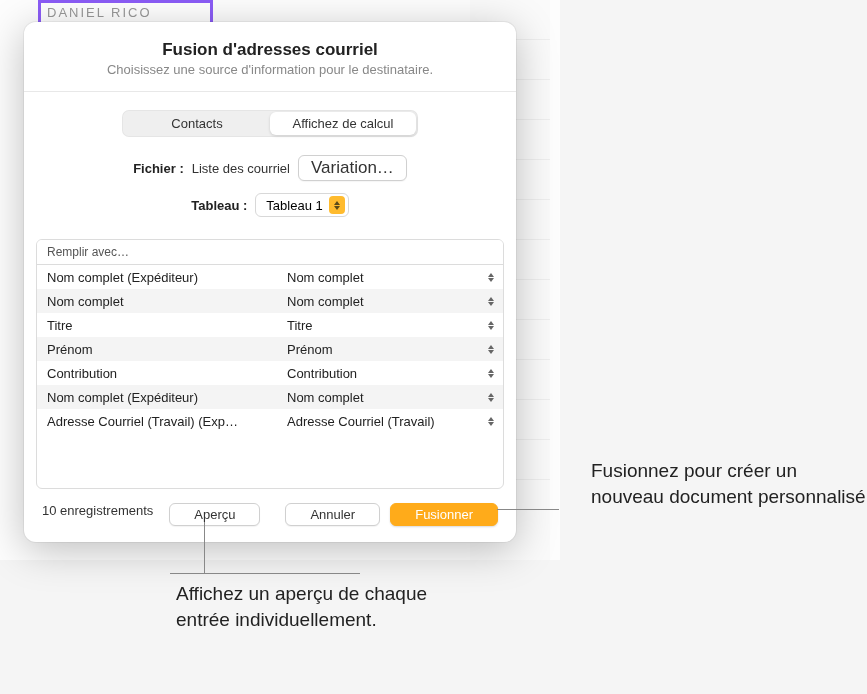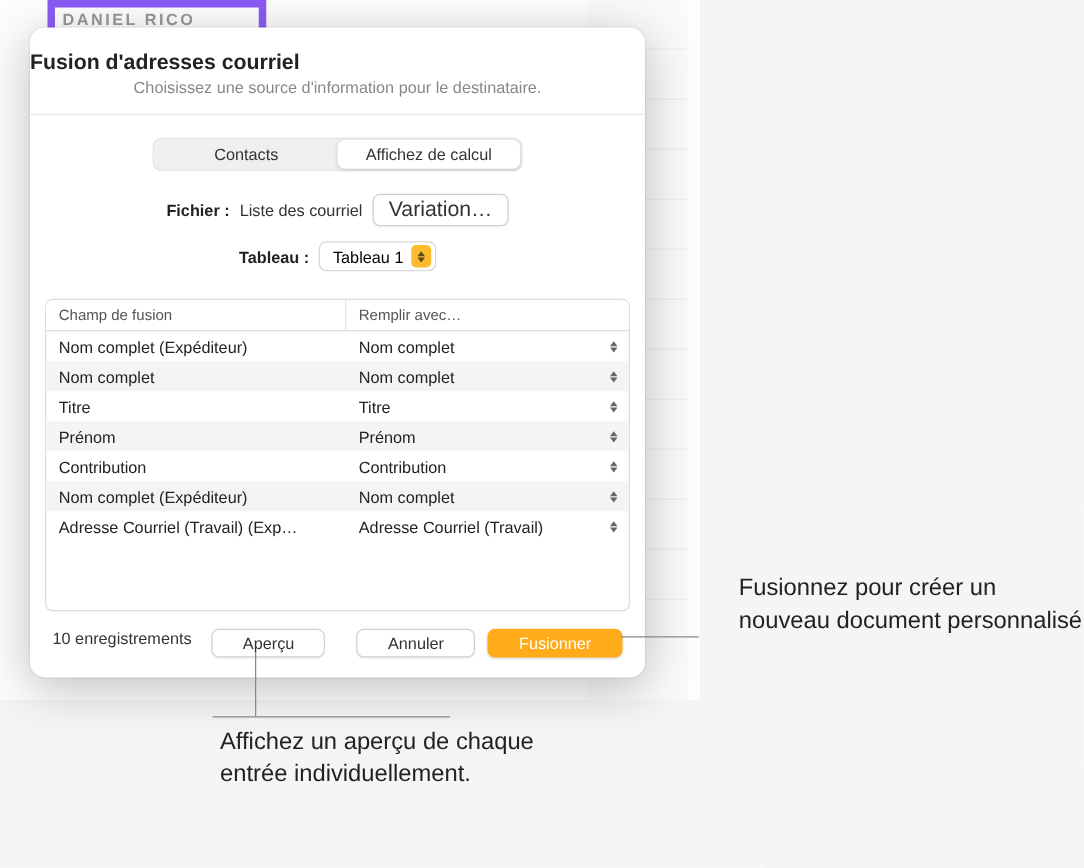--- a/index.html
+++ b/index.html
@@ -17,27 +17,26 @@
       top: 0; left: 0;
       width: 560px;
       height: 560px;
       background: #fdfdfd;
     }
     
     .backdrop-fragment {
       position: absolute;
       top: 0; left: 38px;
       width: 175px; height: 36px;
-      border: 6px solid #8b5cf6;
+      border: 3px solid #8b5cf6;
       padding: 2px 6px;
       font-size: 13px;
       color: #999;
       letter-spacing: 2px;
       background: #fff;
-      font-weight: bold;
     }
     
     .backdrop-right {
       position: absolute;
       left: 470px; top: 0;
       width: 80px; height: 560px;
       background: #fafafa;
     }
     .backdrop-right .line {
       height: 40px;
@@ -58,21 +57,21 @@
       height: 520px;
       background: #fff;
       border-radius: 12px;
       box-shadow: 0 8px 40px rgba(0,0,0,0.25), 0 0 0 1px rgba(0,0,0,0.05);
       padding: 18px 0 14px 0;
       display: flex;
       flex-direction: column;
     }
     
     .dialog-title {
-      text-align: left;
+      text-align: center;
       font-size: 17px;
       font-weight: 600;
       color: #222;
     }
     .dialog-subtitle {
       text-align: center;
       font-size: 13px;
       color: #888;
       margin-top: 2px;
       padding-bottom: 14px;
@@ -343,21 +342,20 @@
       <span class="label">Tableau :</span>
       <div class="select-box">
         <span>Tableau 1</span>
         <span class="select-stepper"></span>
       </div>
     </div>
   </div>
 
   <div class="table-wrap">
     <div class="thead">
-      <div class="th col1">Champ de fusion</div>
       <div class="th col2">Remplir avec…</div>
     </div>
     <div class="tbody" id="tbody">
         <div class="tr">
           <div class="td1">Nom complet (Expéditeur)</div>
           <div class="td2">
             <span class="td2-text">Nom complet</span>
             <span class="row-stepper"></span>
           </div>
         </div>

